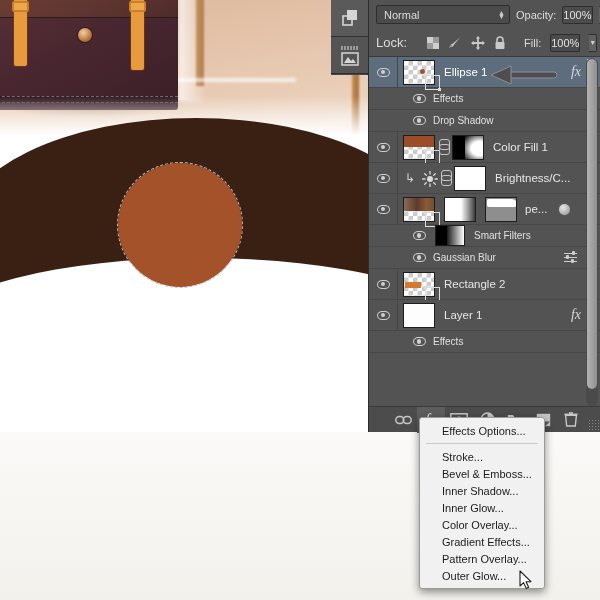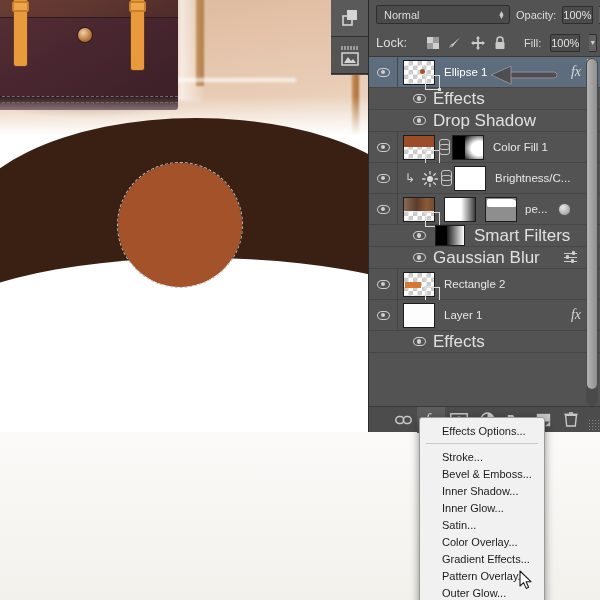--- a/index.html
+++ b/index.html
@@ -218,21 +218,21 @@
     font-size: 14px; color: #d9d9d9;
   }
 
   
   .child-row {
     display: flex; align-items: center; height: 22px; background: #535353;
     border-bottom: 1px solid #474747; padding-left: 44px;
   }
   .child-row.deep { }
   .child-row .eye { margin-right: 7px; }
-  .child-label { font-size: 17px; color: #e0e0e0; }
+  .child-label { font-size: 10px; color: #e0e0e0; }
   .fx-sliders {
     position: absolute; right: 24px; width: 13px; height: 10px;
   }
   .fx-sliders i {
     position: absolute; left: 0; width: 13px; height: 1.4px; background: #cdcdcd; display: block;
   }
   .fx-sliders i:nth-child(1){ top: 0; }
   .fx-sliders i:nth-child(2){ top: 4px; }
   .fx-sliders i:nth-child(3){ top: 8px; }
   .fx-sliders b {
@@ -613,23 +613,20 @@
     <div class="menu-item-wrap">
       <div class="menu-item">Bevel &amp; Emboss...</div>
     </div>
     <div class="menu-item-wrap">
       <div class="menu-item">Inner Shadow...</div>
     </div>
     <div class="menu-item-wrap">
       <div class="menu-item">Inner Glow...</div>
     </div>
     <div class="menu-item-wrap">
-      <div class="menu-item">Satin...</div>
-    </div>
-    <div class="menu-item-wrap">
       <div class="menu-item">Color Overlay...</div>
     </div>
     <div class="menu-item-wrap">
       <div class="menu-item">Gradient Effects...</div>
     </div>
     <div class="menu-item-wrap">
       <div class="menu-item">Pattern Overlay...</div>
     </div>
     <div class="menu-item-wrap">
       <div class="menu-item">Outer Glow...</div>

